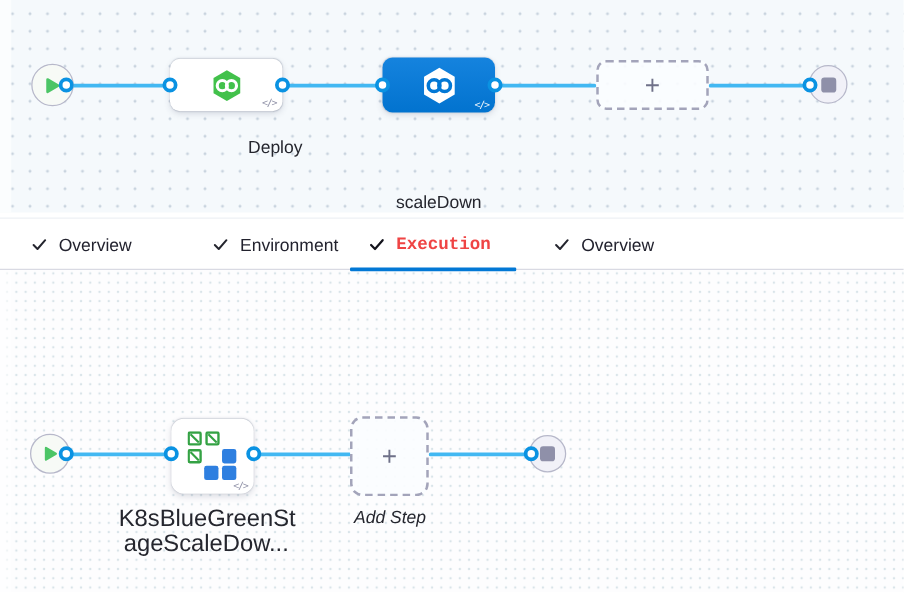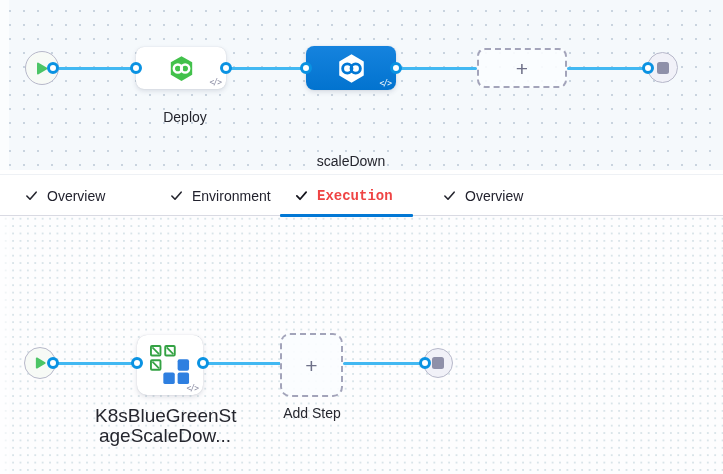--- a/index.html
+++ b/index.html
@@ -86,21 +86,21 @@
     <div class="card" style="left:136px; top:47px; width:90px; height:42px;">
       <svg width="27" height="27" viewBox="0 0 48 48">
         <polygon points="24,2 43,13 43,35 24,46 5,35 5,13" fill="#42c14b"></polygon>
         <g stroke="#fff" stroke-width="4.4" fill="none">
           <circle cx="17.5" cy="24" r="7.2"></circle>
             <circle cx="30.5" cy="24" r="7.2"></circle>
         </g>
       </svg>
       <span class="code-badge">&lt;/&gt;</span>
     </div>
-    <div class="node-label" style="left:140px; top:109px; width:90px;">Deploy</div>
+    <div class="node-label" style="left:152px; top:109px; width:90px;text-align:right;">Deploy</div>
 
     <div class="card selected" style="left:306px; top:46px; width:90px; height:44px;">
       <svg width="31" height="31" viewBox="0 0 48 48">
         <polygon points="24,2 43,13 43,35 24,46 5,35 5,13" fill="#ffffff"></polygon>
         <g stroke="#0278d5" stroke-width="4.4" fill="none">
           <circle cx="17.5" cy="24" r="7.2"></circle>
             <circle cx="30.5" cy="24" r="7.2"></circle>
         </g>
       </svg>
       <span class="code-badge on-blue">&lt;/&gt;</span>
@@ -183,20 +183,20 @@
       <span class="code-badge">&lt;/&gt;</span>
     </div>
     <div class="step-label">
       <div>K8sBlueGreenSt</div>
       <div>ageScaleDow...</div>
     </div>
 
     <div class="dashed-box" style="left:280px; top:121px; width:63px; height:64px; border-radius:10px;">
       <span class="plus-glyph">+</span>
     </div>
-    <div class="node-label" style="left:277px; top:193px; width:70px;">Add Step</div>
+    <div class="node-label" style="left:277px; top:193px; width:70px;font-style:italic;">Add Step</div>
 
     <div class="end-node" style="left:423px; top:136px; width:30px; height:30px;">
       <div class="end-square"></div>
     </div>
   </div>
 
 </div>
 
 </body></html>

